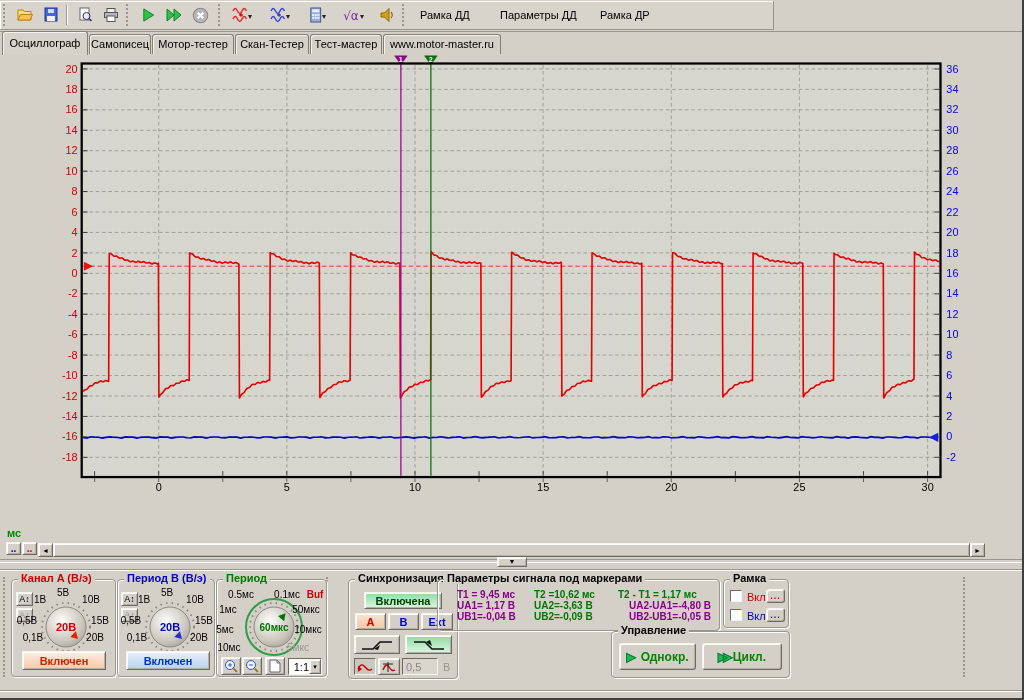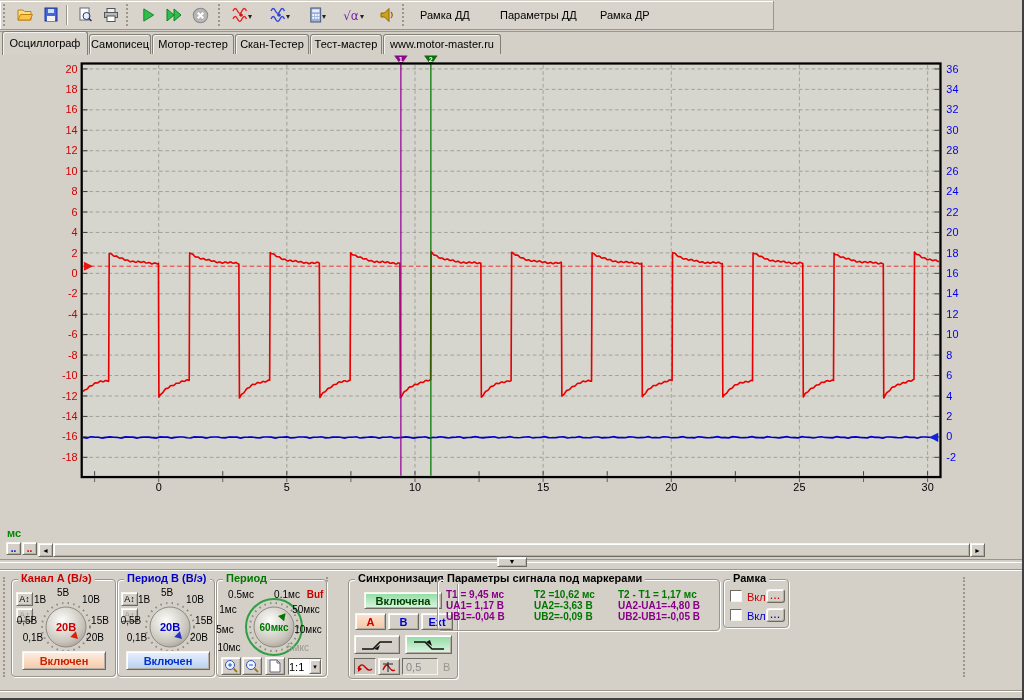--- a/index.html
+++ b/index.html
@@ -41,21 +41,21 @@
   
   #controls{left:0;top:569px;width:1024px;height:121px;background:#d4d0c8;
      border-top:1px solid #9a968c;box-shadow:inset 0 1px 0 #fff;z-index:2;}
   #statusstrip{left:0;top:690px;width:1024px;height:10px;border-top:1px solid #9a968c;box-shadow:inset 0 1px 0 #fff;z-index:2;background:#d4d0c8;}
   .gb{position:absolute;border:1px solid #9a968c;border-radius:4px;
       box-shadow:inset 1px 1px 0 #fff,1px 1px 0 #fff;}
   .gb>.t{position:absolute;top:-8px;left:6px;background:#d4d0c8;padding:0 3px;font-weight:bold;white-space:nowrap;}
   .vgrip{border-left:2px dotted #9a968c;width:2px;top:576px;height:100px;position:absolute;}
   .klabel{position:absolute;transform:translate(-50%,-50%);font-size:10px;white-space:nowrap;}
   .kval{position:absolute;transform:translate(-50%,-50%);font-weight:bold;font-size:11px;}
-  .c-red{color:#cc0000;}.c-blu{color:#0000cc;}.c-grn{color:#007700;}.c-pur{color:#880088;}
+  .c-red{color:#cc0000;}.c-blu{color:#0000cc;}.c-grn{color:#007700;}.c-pur{color:#880088;margin-left:11px;}
   .c-gray{color:#9a968c;}
   .mrow{position:absolute;font-weight:bold;font-size:10px;white-space:nowrap;}
   .onbtnA{background:linear-gradient(#fdeee2,#f6c9a8);color:#cc2200;font-weight:bold;}
   .onbtnB{background:linear-gradient(#e8f0fc,#b9d0f2);color:#0033cc;font-weight:bold;}
   .onbtnG{background:linear-gradient(#8fdca2,#dcf5e1);color:#004400;font-weight:bold;}
   .srcA{background:linear-gradient(#fbe3d0,#f4c7a6);color:#cc0000;font-weight:bold;}
   .edgeG{background:linear-gradient(#8fdca2,#dcf5e1);}
   .greenlbl{color:#007700;font-weight:bold;}
   .chk{width:12px;height:12px;background:#fff;}
   .more{font-weight:bold;font-size:9px;letter-spacing:1px;line-height:6px;border-radius:3px;}
@@ -446,21 +446,21 @@
           <line x1="9.5" y1="9.5" x2="13" y2="13" stroke="#a07818" stroke-width="1.8"></line>
       </svg>
     </div>
     <div class="b3d abs" style="left:48px;top:77px;width:20px;height:18px">
       <svg width="12" height="14" viewBox="0 0 12 14">
         <path d="M1 1 h7 l3 3 V13 H1z" fill="#fff" stroke="#667"></path>
           <path d="M8 1 v3 h3" fill="none" stroke="#667"></path>
       </svg>
     </div>
     <div class="abs sunk" style="left:71px;top:78px;width:34px;height:17px;background:#fff;display:flex;align-items:center">
-      <span style="flex:1;text-align:left">1:1</span>
+      <span style="flex:1;text-align:right">1:1</span>
       <span class="b3d" style="width:12px;height:15px;font-size:7px">▾</span>
     </div>
   </div>
 
   <div class="gb" style="left:348px;top:9px;width:108px;height:98px">
     <span class="t">Синхронизация</span>
     <div class="b3d onbtnG abs" style="left:15px;top:12px;width:78px;height:17px">Включена</div>
     <div class="b3d srcA abs" style="left:6px;top:33px;width:31px;height:17px">A</div>
     <div class="b3d abs c-blu" style="left:39px;top:33px;width:31px;height:17px;font-weight:bold">B</div>
     <div class="b3d abs c-blu" style="left:72px;top:33px;width:32px;height:17px;font-weight:bold">Ext</div>
@@ -499,20 +499,31 @@
     <span class="mrow c-grn" style="left:180px;top:9px">T2 - T1 = 1,17 мс</span>
     <span class="mrow c-pur" style="left:8px;top:20px">UA1= 1,17 В</span>
     <span class="mrow c-grn" style="left:96px;top:20px">UA2=-3,63 В</span>
     <span class="mrow c-pur" style="left:180px;top:20px">UA2-UA1=-4,80 В</span>
     <span class="mrow c-pur" style="left:8px;top:31px">UB1=-0,04 В</span>
     <span class="mrow c-grn" style="left:96px;top:31px">UB2=-0,09 В</span>
     <span class="mrow c-pur" style="left:180px;top:31px">UB2-UB1=-0,05 В</span>
   </div>
 
 
+  <div class="gb" style="left:611px;top:61px;width:177px;height:45px">
+    <span class="t">Управление</span>
+    <div class="b3d ctlbtn abs" style="left:7px;top:11px;width:77px;height:27px">
+      <span class="play">▶</span>
+      <span>Однокр.</span>
+    </div>
+    <div class="b3d ctlbtn abs" style="left:90px;top:11px;width:80px;height:27px">
+      <span class="play" style="letter-spacing:-4px">▶▶&nbsp;</span>
+      <span>Цикл.</span>
+    </div>
+  </div>
 
   <div class="gb" style="left:723px;top:9px;width:64px;height:47px">
     <span class="t">Рамка</span>
     <div class="abs sunk chk" style="left:6px;top:10px"></div>
     <span class="abs c-red" style="left:23px;top:11px">Вкл</span>
     <div class="b3d more c-red abs" style="left:42px;top:9px;width:19px;height:14px">...</div>
     <div class="abs sunk chk" style="left:6px;top:29px"></div>
     <span class="abs c-blu" style="left:23px;top:30px">Вкл</span>
     <div class="b3d more c-blu abs" style="left:42px;top:28px;width:19px;height:14px">...</div>
   </div>

